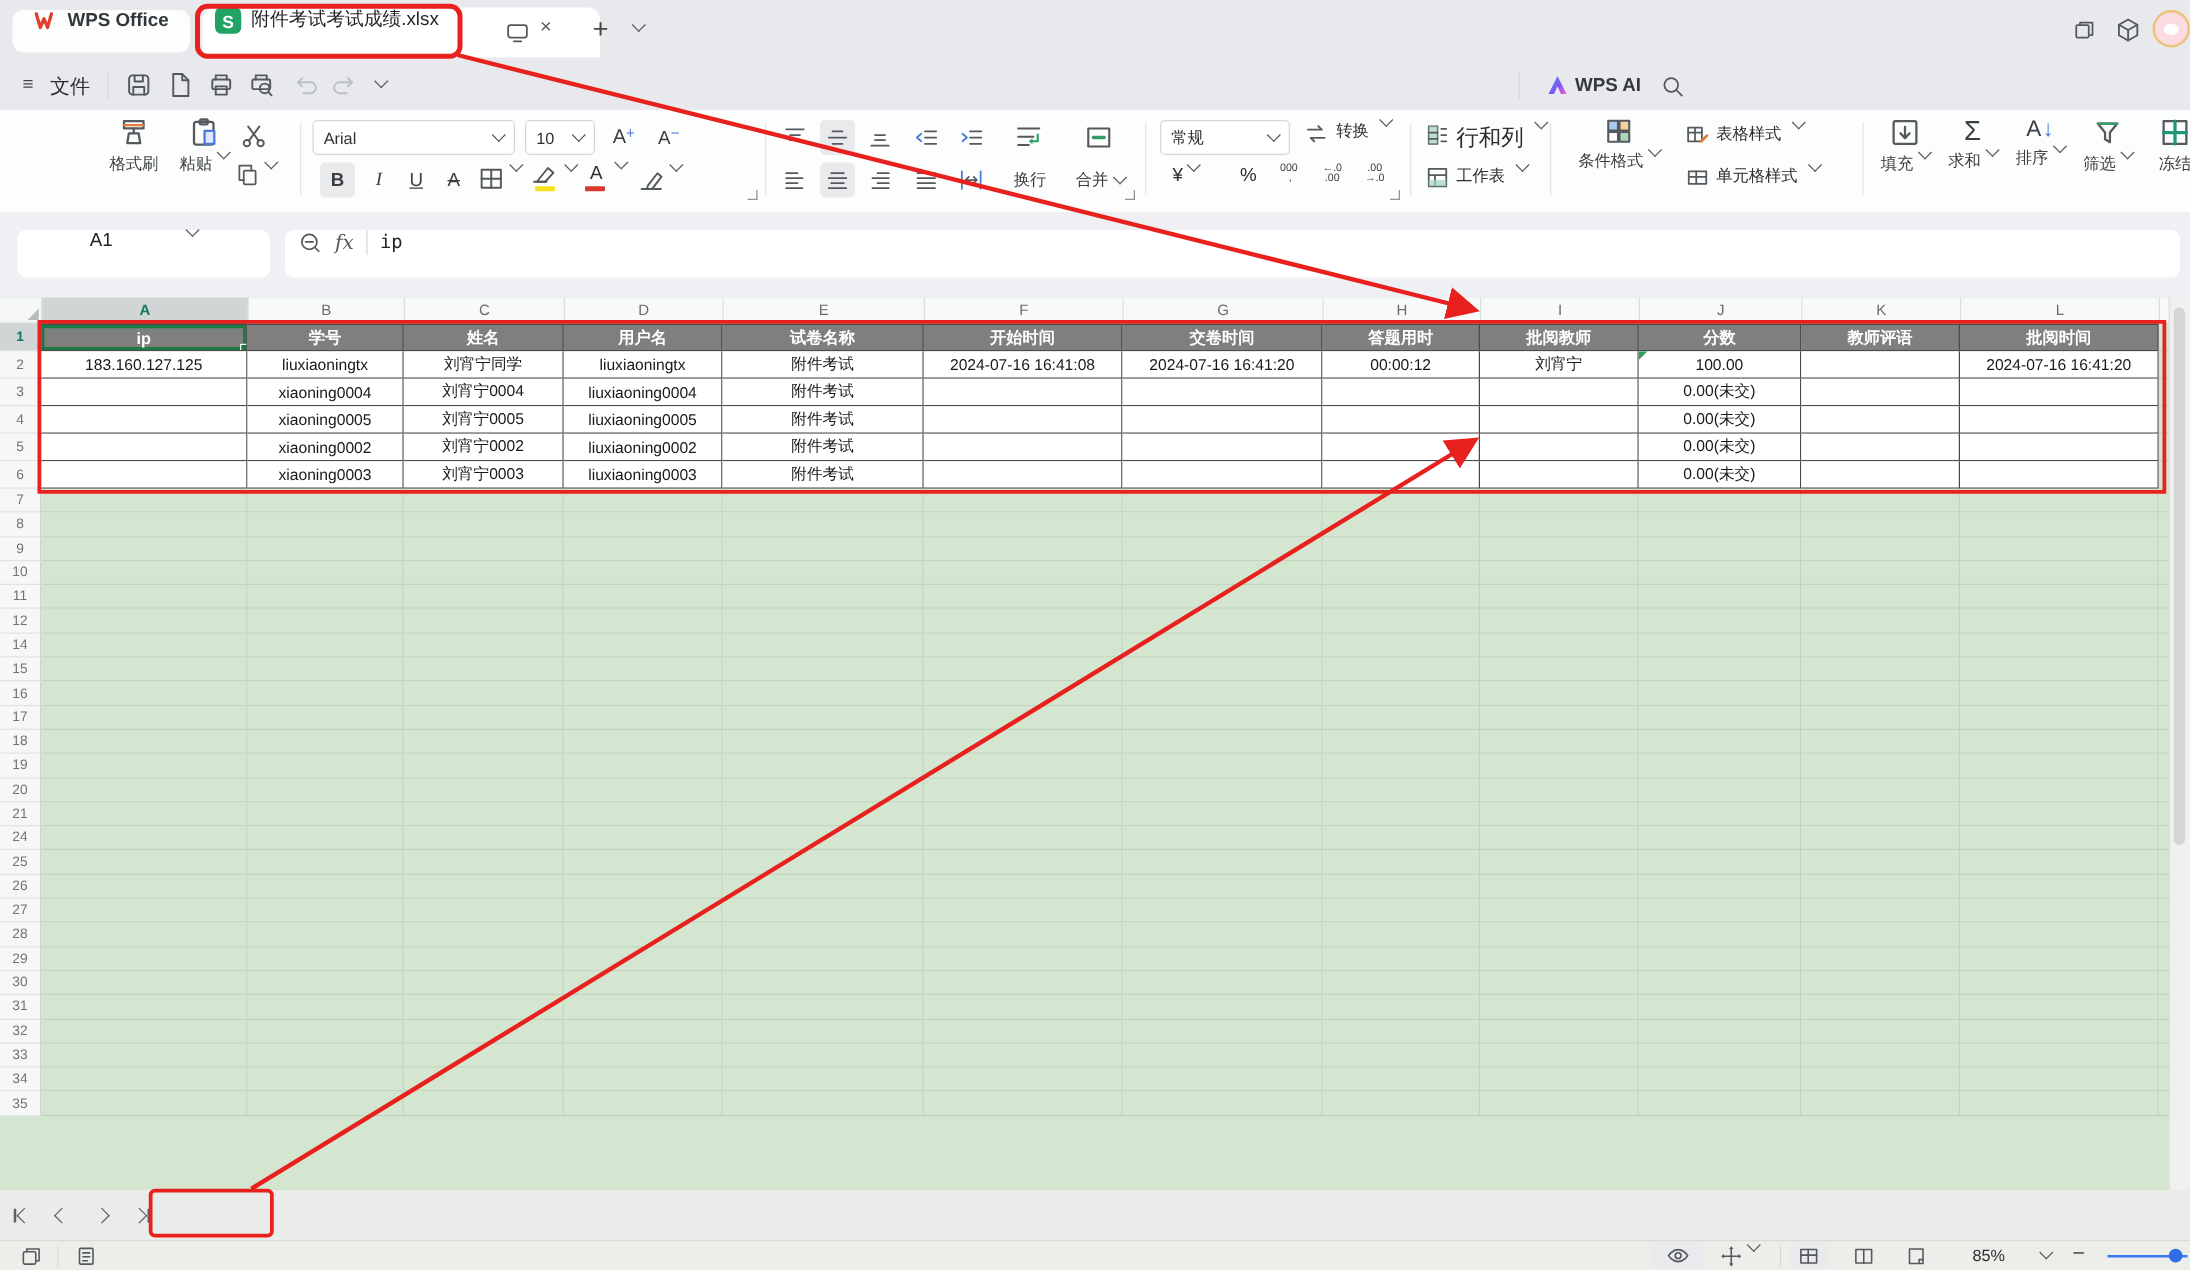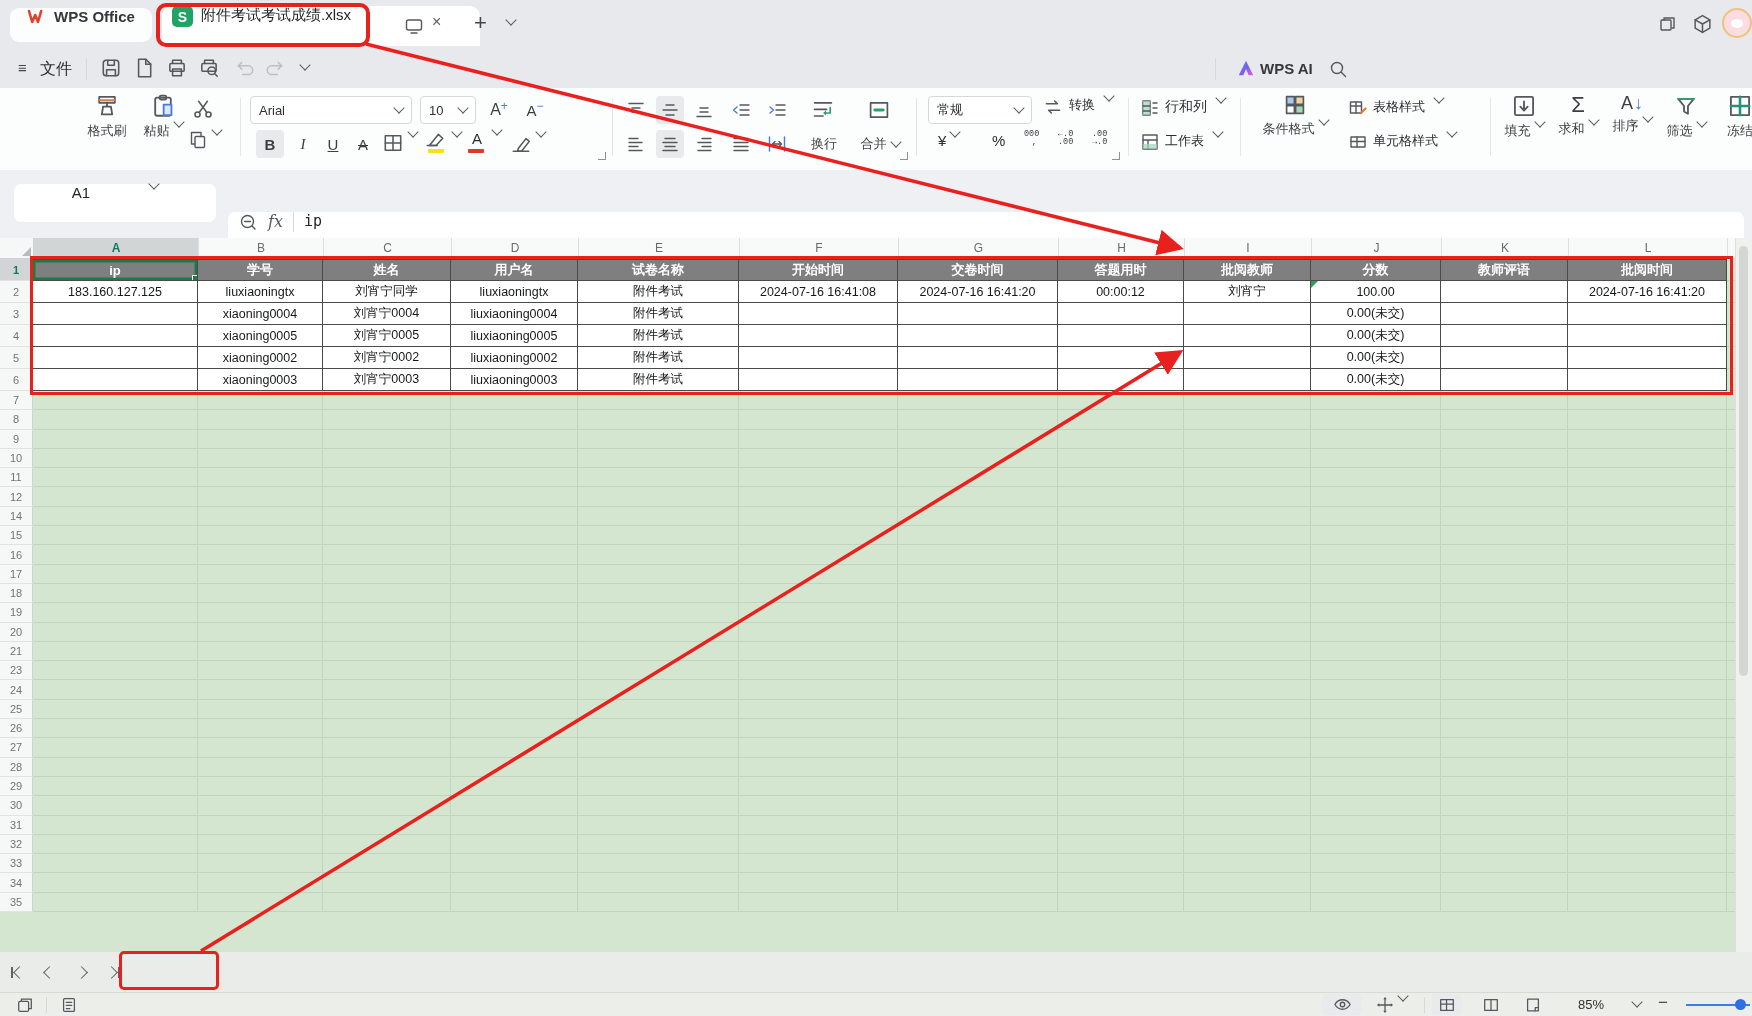--- a/index.html
+++ b/index.html
@@ -35,26 +35,26 @@
   .wpsai{font-size:15px;font-weight:bold;color:#35383c;}
   
   .ribbon{left:0;top:88px;width:1752px;height:82px;background:#fcfdfd;border-bottom:1px solid #e3e5e7;}
   .rbig{position:absolute;display:flex;flex-direction:column;align-items:center;justify-content:center;gap:3px;font-size:13px;color:#3c3f42;}
   .rsm{position:absolute;display:flex;align-items:center;justify-content:center;height:28px;font-size:13px;color:#3c3f42;border-radius:4px;}
   .hl{background:#e8eaec;}
   .box{background:#fff;border:1px solid #d5d7d9;border-radius:4px;justify-content:space-between;padding:0 8px;box-sizing:border-box;color:#2e3134;}
   .rdiv{position:absolute;top:10px;height:58px;width:1px;background:#e4e6e8;}
   .glyph{font-size:16px;color:#3c3f42;}
   .dl{position:absolute;width:7px;height:7px;border-right:1.3px solid #8f9294;border-bottom:1.3px solid #8f9294;}
-  .two9{font-size:8.5px;line-height:8px;color:#3c3f42;text-align:center;font-family:Liberation Mono, monospace;}
+  .two9{font-size:8.5px;line-height:8px;color:#3c3f42;text-align:center;}
   .ubar{position:absolute;left:4px;bottom:3px;width:16px;height:4px;border-radius:1px;}
   
   .fbar{left:0;top:170px;width:1752px;height:68px;background:#eef0f3;}
   .namebox{left:14px;top:14px;width:202px;height:38px;background:#fff;border-radius:7px;justify-content:center;font-size:15px;color:#232527;}
-  .fxfield{left:228px;top:14px;right:8px;height:38px;background:#fff;border-radius:7px;padding:0 10px;gap:10px;margin-top:28px;}
+  .fxfield{left:228px;top:14px;right:8px;height:38px;background:#fff;border-radius:7px;padding:0 10px;gap:10px;}
   .fxval{font-family:"DejaVu Sans Mono",monospace;font-size:15px;color:#232527;}
   
   .grid{left:0;top:238px;width:1736px;height:714px;background:#d5e6d0;overflow:hidden;}
   .ghead{display:flex;height:21px;}
   .gcorner{width:33px;flex:none;background:#f6f7f7;border-right:1px solid #cfd2d4;border-bottom:1px solid #cfd2d4;position:relative;}
   .gcorner i{position:absolute;right:2px;bottom:2px;width:0;height:0;border-left:9px solid transparent;border-bottom:9px solid #b8bbbd;}
   .gch{flex:none;background:#f8f9f9;border-right:1px solid #dcdee0;border-bottom:1px solid #cfd2d4;
        font-size:12px;color:#696c6f;display:flex;align-items:center;justify-content:center;box-sizing:border-box;}
   .gch.sel{background:#d2d5d5;color:#0f7a60;font-weight:bold;border-bottom:2px solid #0f7a60;}
   .grow{display:flex;}
@@ -355,21 +355,21 @@
     <span class="ab two9" style="left:1092px;top:42px">.00<br>→.0</span>
     <div class="dl" style="left:1112px;top:64px"></div>
     <div class="rdiv" style="left:1128px"></div>
 
     <span class="ab flex" style="left:1140px;top:10px;gap:5px">
       <svg class="ic" width="20" height="20" viewBox="0 0 20 20">
           <rect x="3" y="3" width="7" height="14"></rect>
           <rect x="3" y="3" width="7" height="14" class="gnf" opacity="0.7"></rect>
           <path d="M3 8h7M3 13h7M13 5h4M13 10h4M13 15h4"></path>
         </svg>
-      <span style="font-size:14px">行和列</span>
+      <span style="font-size:18px">行和列</span>
         <span class="cv"></span>
     </span>
     <span class="ab flex" style="left:1140px;top:44px;gap:5px">
       <svg class="ic" width="20" height="20" viewBox="0 0 20 20">
           <rect x="3" y="3" width="14" height="14"></rect>
           <path d="M3 8h14M8 8v9"></path>
           <rect x="3" y="12" width="14" height="5" class="gnf" opacity="0.7"></rect>
         </svg>
       <span style="font-size:13px">工作表</span>
         <span class="cv"></span>
@@ -805,36 +805,20 @@
         <div class="gc green" style="width:159px"></div>
         <div class="gc green" style="width:160px"></div>
         <div class="gc green" style="width:126px"></div>
         <div class="gc green" style="width:127px"></div>
         <div class="gc green" style="width:130px"></div>
         <div class="gc green" style="width:127px"></div>
         <div class="gc green" style="width:159px"></div>
         <div class="gc green" style="flex:1"></div>
       </div>
       <div class="grow" style="height:19.31px">
-        <div class="gnum">23</div>
-        <div class="gc green" style="width:165px"></div>
-        <div class="gc green" style="width:125px"></div>
-        <div class="gc green" style="width:128px"></div>
-        <div class="gc green" style="width:127px"></div>
-        <div class="gc green" style="width:161px"></div>
-        <div class="gc green" style="width:159px"></div>
-        <div class="gc green" style="width:160px"></div>
-        <div class="gc green" style="width:126px"></div>
-        <div class="gc green" style="width:127px"></div>
-        <div class="gc green" style="width:130px"></div>
-        <div class="gc green" style="width:127px"></div>
-        <div class="gc green" style="width:159px"></div>
-        <div class="gc green" style="flex:1"></div>
-      </div>
-      <div class="grow" style="height:19.31px">
         <div class="gnum">24</div>
         <div class="gc green" style="width:165px"></div>
         <div class="gc green" style="width:125px"></div>
         <div class="gc green" style="width:128px"></div>
         <div class="gc green" style="width:127px"></div>
         <div class="gc green" style="width:161px"></div>
         <div class="gc green" style="width:159px"></div>
         <div class="gc green" style="width:160px"></div>
         <div class="gc green" style="width:126px"></div>
         <div class="gc green" style="width:127px"></div>

